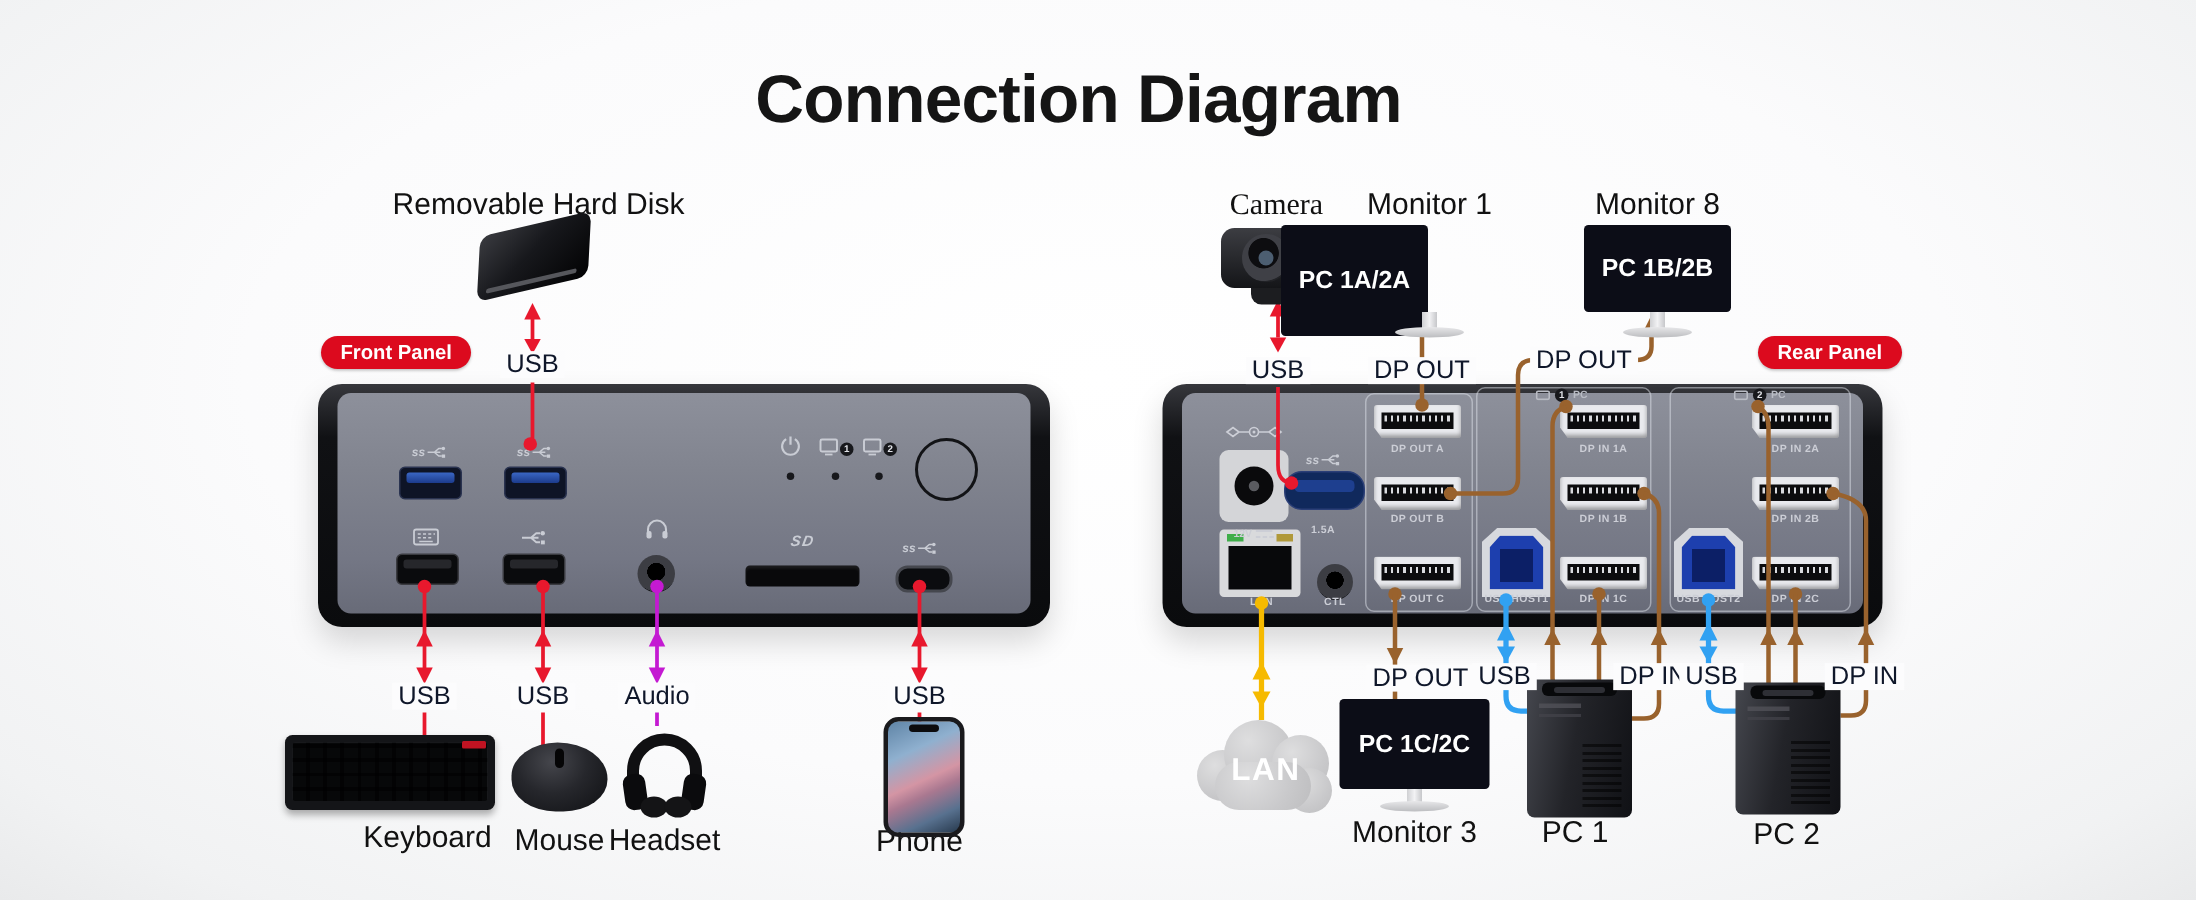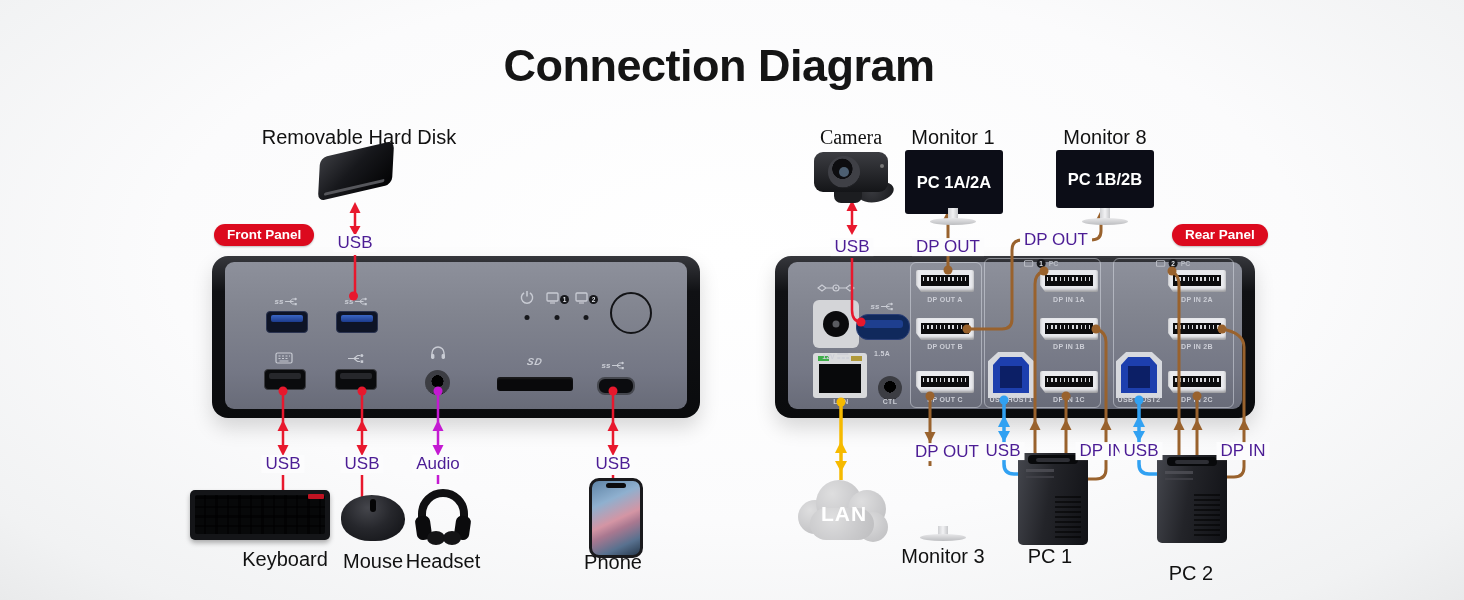--- a/index.html
+++ b/index.html
@@ -3,21 +3,21 @@
 <meta charset="utf-8">
 <style>
   html,body{margin:0;padding:0;background:#e9eaec;}
   .stage{position:relative;width:1464px;height:600px;overflow:hidden;
     background:radial-gradient(ellipse at 50% 42%, #ffffff 0%, #fbfbfc 55%, #f1f2f3 88%, #e9eaeb 100%);
     font-family:"Liberation Sans", sans-serif;}
   .abs{position:absolute;}
   .title{top:40px;left:50%;transform:translateX(-53%);font-size:45px;font-weight:800;color:#151515;letter-spacing:-.5px;white-space:nowrap;}
   .badge{height:16px;padding:3px 13px;background:#dc0a1e;border-radius:13px;color:#fff;font-size:13.5px;font-weight:bold;line-height:16px;white-space:nowrap;box-shadow:0 1px 2px rgba(0,0,0,.25);}
   .lbl{transform:translate(-50%,-50%);font-size:20px;color:#111;white-space:nowrap;}
-  .chip{transform:translate(-50%,-50%);font-size:17px;color:#4c1d95;background:#fcfcfd;padding:0 4px;white-space:nowrap;z-index:6;line-height:1.05;}
+  .chip{transform:translate(-50%,-50%);font-size:17px;color:#0f172a;background:#fcfcfd;padding:0 4px;white-space:nowrap;z-index:6;line-height:1.05;}
   
   .device{background:linear-gradient(180deg,#36373c 0%,#101114 22%,#0a0b0d 100%);border-radius:16px;z-index:2;box-shadow:0 10px 20px rgba(0,0,0,.15);}
   .face{position:absolute;left:13px;right:13px;top:6px;bottom:9px;border-radius:9px;
     background:linear-gradient(180deg,#8d909b 0%,#81848f 35%,#747785 75%,#686b78 100%);}
   .pl{position:absolute;transform:translateX(-50%);font-size:7px;font-weight:bold;color:#ccced6;letter-spacing:.3px;white-space:nowrap;z-index:3;}
   .groupbox{position:absolute;border:1px solid rgba(222,226,234,.5);border-radius:6px;}
   .ghead{position:absolute;transform:translateX(-50%);display:flex;align-items:center;gap:3px;font-size:7px;font-weight:bold;color:#b9bcc4;}
   .numdot{display:inline-block;width:9px;height:9px;border-radius:50%;background:#17181c;color:#dfe1e6;font-size:6.5px;font-weight:bold;text-align:center;line-height:9px;}
   
   .dp{position:absolute;width:58px;height:22px;background:#e9eaee;clip-path:polygon(0 0,100% 0,100% 100%,9% 100%,0 68%);border-radius:2px;box-shadow:inset 0 -2px 3px rgba(0,0,0,.35);}
@@ -201,21 +201,21 @@
   <div class="cam" style="left:814px;top:152px;width:80px;height:56px;">
     <div class="blob"></div>
       <div class="base"></div>
     <div class="body"></div>
       <div class="lens"></div>
     <div class="pupil"></div>
       <div class="dot"></div>
   </div>
 
   <div class="abs lbl" style="left:953px;top:137px;">Monitor 1</div>
-  <div class="screen" style="left:905px;top:150px;width:98px;height:64px;">PC 1A/2A</div>
+  <div class="screen" style="left:854px;top:150px;width:98px;height:74px;">PC 1A/2A</div>
   <div class="neck" style="left:948px;top:208px;width:10px;height:11px;"></div>
   <div class="mbase" style="left:930px;top:218px;width:46px;height:7px;"></div>
 
   <div class="abs lbl" style="left:1105px;top:137px;">Monitor 8</div>
   <div class="screen" style="left:1056px;top:150px;width:98px;height:58px;">PC 1B/2B</div>
   <div class="neck" style="left:1100px;top:208px;width:10px;height:11px;"></div>
   <div class="mbase" style="left:1082px;top:218px;width:46px;height:7px;"></div>
 
   <div class="device abs" style="left:775px;top:256px;width:480px;height:162px;">
     <div class="face"></div>
@@ -345,41 +345,42 @@
 
   <div class="cloud" style="left:798px;top:478px;width:92px;height:64px;">
     <div class="c" style="left:0;top:22px;width:34px;height:34px;"></div>
     <div class="c" style="left:18px;top:2px;width:46px;height:46px;"></div>
     <div class="c" style="left:50px;top:12px;width:38px;height:38px;"></div>
     <div class="c" style="left:60px;top:34px;width:30px;height:30px;"></div>
     <div class="c" style="left:12px;top:30px;width:64px;height:32px;border-radius:16px;"></div>
     <div class="t">LAN</div>
   </div>
 
+  <div class="screen" style="left:893px;top:466px;width:100px;height:60px;">PC 1C/2C</div>
   <div class="neck" style="left:938px;top:526px;width:10px;height:9px;"></div>
   <div class="mbase" style="left:920px;top:534px;width:46px;height:7px;"></div>
   <div class="abs lbl" style="left:943px;top:556px;">Monitor 3</div>
 
   <div class="tower" style="left:1018px;top:453px;width:70px;height:92px;">
     <div class="handle"></div>
       <div class="hgap"></div>
     <div class="drive"></div>
       <div class="drive2"></div>
       <div class="vent"></div>
   </div>
   <div class="abs lbl" style="left:1050px;top:556px;text-align:right;">PC 1</div>
 
   <div class="tower" style="left:1157px;top:455px;width:70px;height:88px;">
     <div class="handle"></div>
       <div class="hgap"></div>
     <div class="drive"></div>
       <div class="drive2"></div>
       <div class="vent"></div>
   </div>
-  <div class="abs lbl" style="left:1191px;top:573px;text-align:center;">PC 2</div>
+  <div class="abs lbl" style="left:1191px;top:557px;text-align:center;">PC 2</div>
 
   <svg class="lines" width="1464" height="600" viewBox="0 0 1464 600">
     <g stroke="#e8182d" fill="#e8182d" stroke-width="2.5">
 
       <polygon points="355,202 349.5,213 360.5,213" stroke="none"></polygon>
         <line x1="355" y1="211" x2="355" y2="226"></line>
         <polygon points="355,236 349.5,226 360.5,226" stroke="none"></polygon>
       <line x1="355" y1="255" x2="355" y2="294"></line>
         <circle cx="353.5" cy="296" r="4.5" stroke="none"></circle>
 

